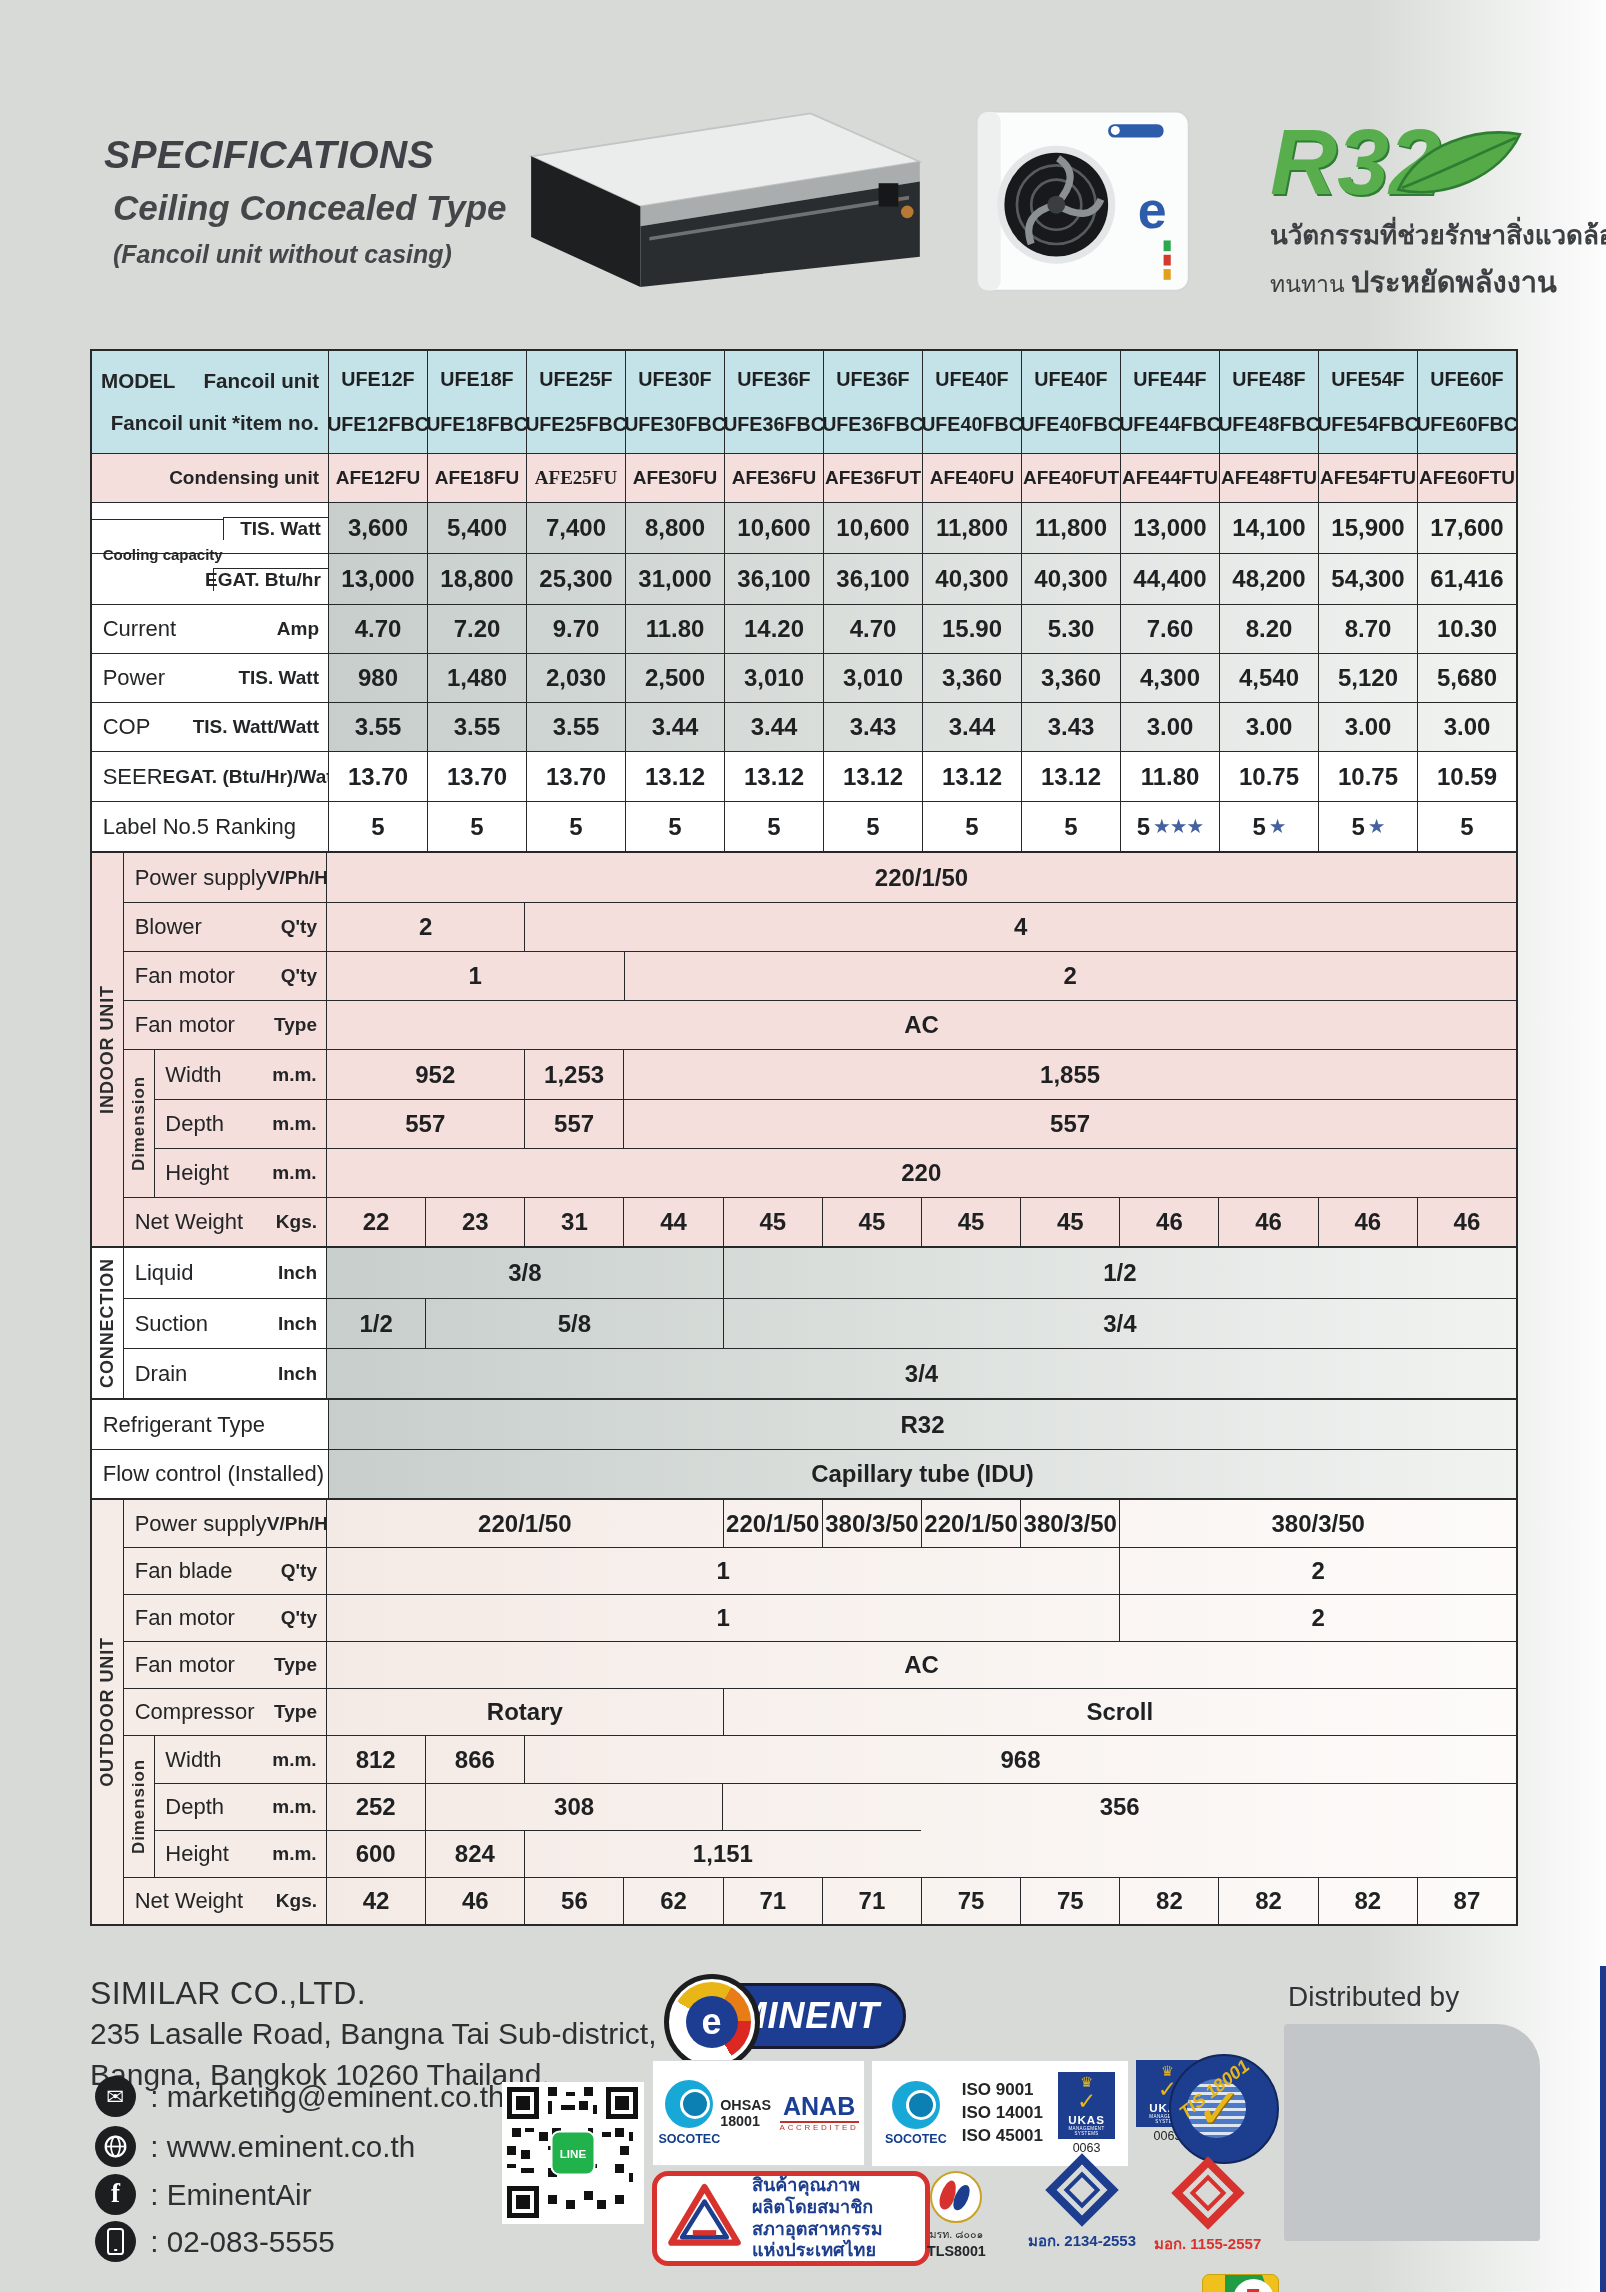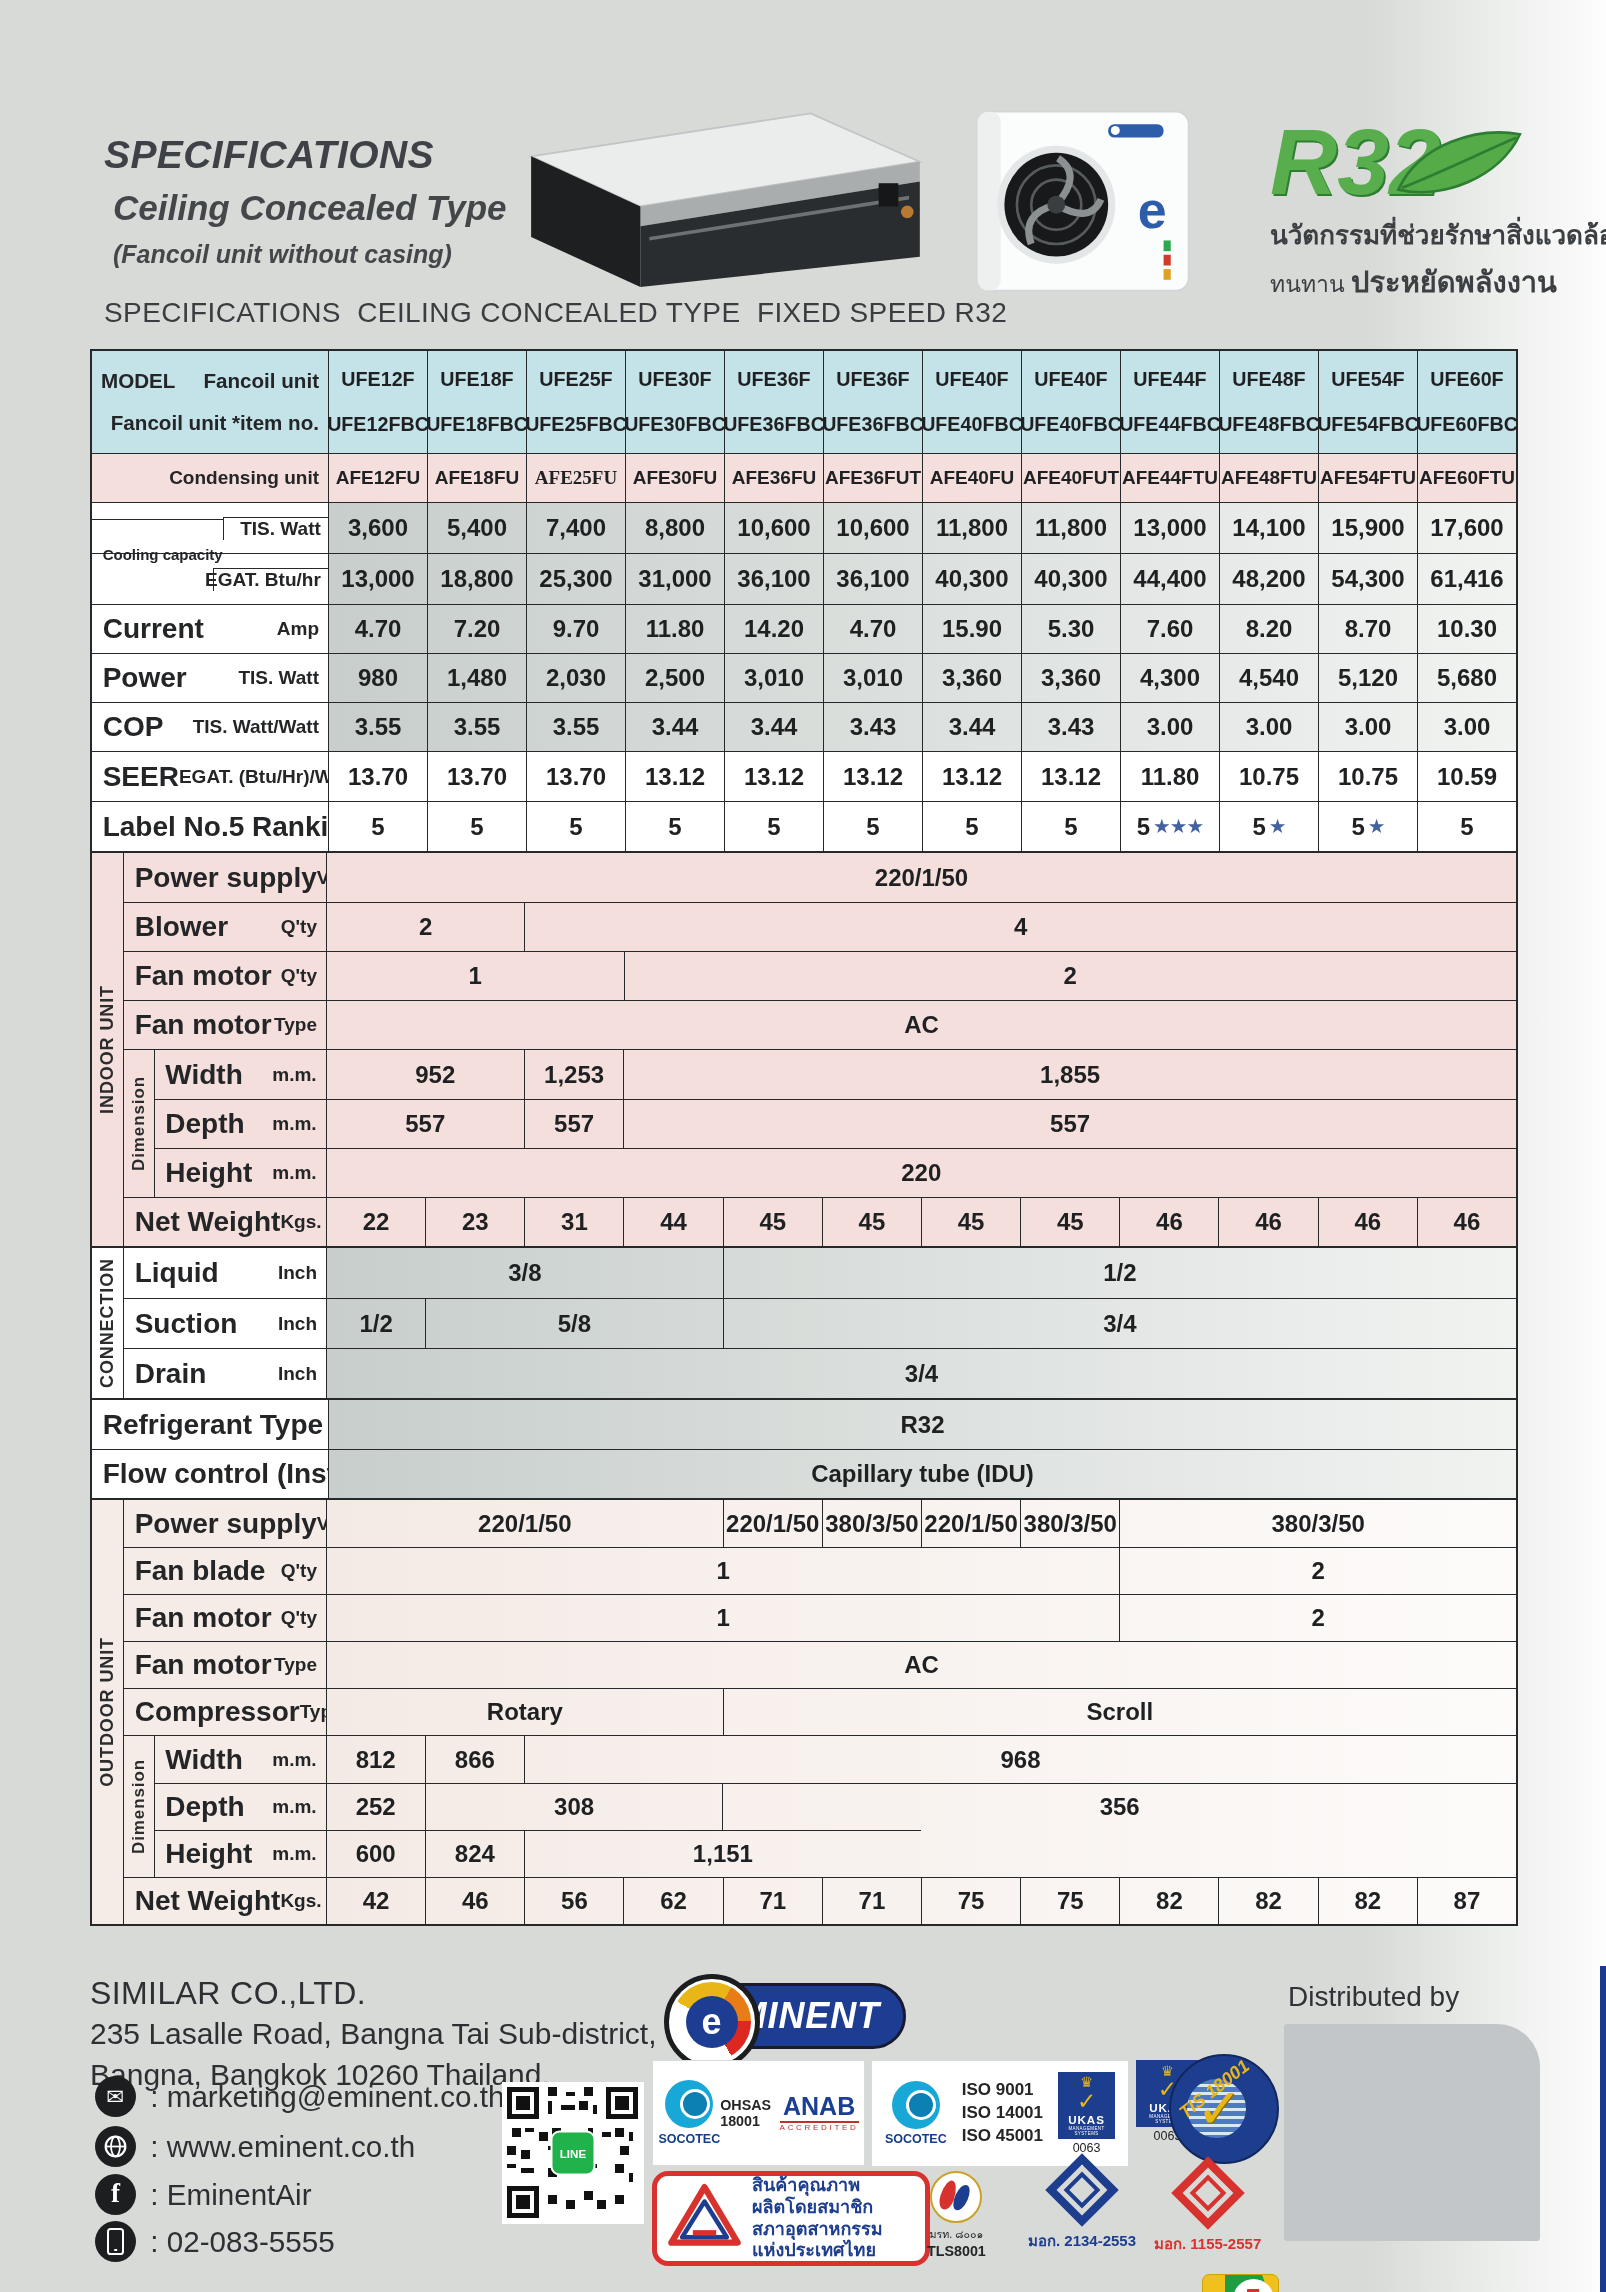--- a/index.html
+++ b/index.html
@@ -32,21 +32,21 @@
   .vband.sub{width:29.6px;}
   .vband.sub span{font-size:17px;font-weight:bold;}
   .dimgroup{display:flex;border-top:1.8px solid #26282a;}
   .dimgroup>.rows>.row:first-child .lab,
   .dimgroup>.rows>.row:first-child .cell,
   .dimgroup>.rows>.row:first-child .lab-main,
   .dimgroup>.rows>.row:first-child .lab-unit{border-top:none;}
   .row{display:flex;min-height:0;}
   .lab{border-top:1.8px solid #26282a;display:flex;align-items:center;justify-content:space-between;padding:0 9px 0 10.7px;box-sizing:border-box;}
   .lab.sub{padding:0;}
-  .lab .lab-l{font-size:28px;font-weight:bold;white-space:nowrap;}
+  .lab .lab-l{font-size:22px;font-weight:normal;white-space:nowrap;}
   .lab .lab-u{font-size:19px;font-weight:bold;white-space:nowrap;}
   .lab-main{flex:1;border-top:1.8px solid #26282a;display:flex;align-items:center;padding-left:10.7px;box-sizing:border-box;}
   .lab-main.merge{border-top:none;}
   .lab-main span{font-size:15px;font-weight:bold;white-space:nowrap;}
   .lab-main.down span{transform:translateY(26px);}
   .lab-unit{width:115px;border-left:1.8px solid #26282a;border-top:1.8px solid #26282a;display:flex;align-items:center;justify-content:flex-end;padding-right:7.2px;box-sizing:border-box;}
   .lab-unit span{font-size:19px;font-weight:bold;white-space:nowrap;}
   .cells{flex:1;min-width:0;display:grid;grid-template-columns:repeat(12,1fr);}
   .cell{border-left:1.8px solid #26282a;border-top:1.8px solid #26282a;display:flex;align-items:center;justify-content:center;
         font-size:24px;font-weight:bold;color:#1e2022;min-width:0;}
@@ -151,21 +151,20 @@
   .bluestrip{left:1600px;top:1966px;width:7.2px;height:327px;background:#1b3a8e;}
 </style>
 </head>
 <body>
 
 <div id="stage">
 
   <div class="abs title">SPECIFICATIONS</div>
   <div class="abs subtitle">Ceiling Concealed Type</div>
   <div class="abs subtitle2">(Fancoil unit without casing)</div>
-  <div class="abs caption">SPECIFICATIONS  CEILING CONCEALED TYPE  FIXED SPEED R32</div>
 
   <div class="abs fancoil">
     <svg width="412" height="184" viewBox="0 0 460 205">
       <polygon points="18,56 330,8 452,62 140,112" fill="#ebedec" stroke="#c2c5c5" stroke-width="2"></polygon>
       <polygon points="140,112 452,62 452,84 140,134" fill="#a9adad"></polygon>
       <polygon points="140,134 452,84 452,168 140,202" fill="#2a2d2f"></polygon>
       <rect x="150" y="146" width="290" height="4" fill="#6d7173" transform="skewY(-9)" transform-origin="150 146"></rect>
       <polygon points="18,56 140,112 140,202 18,146" fill="#1d1f21"></polygon>
       <circle cx="438" cy="118" r="7" fill="#b87a33"></circle>
       <circle cx="424" cy="104" r="5" fill="#8a5a25"></circle>

